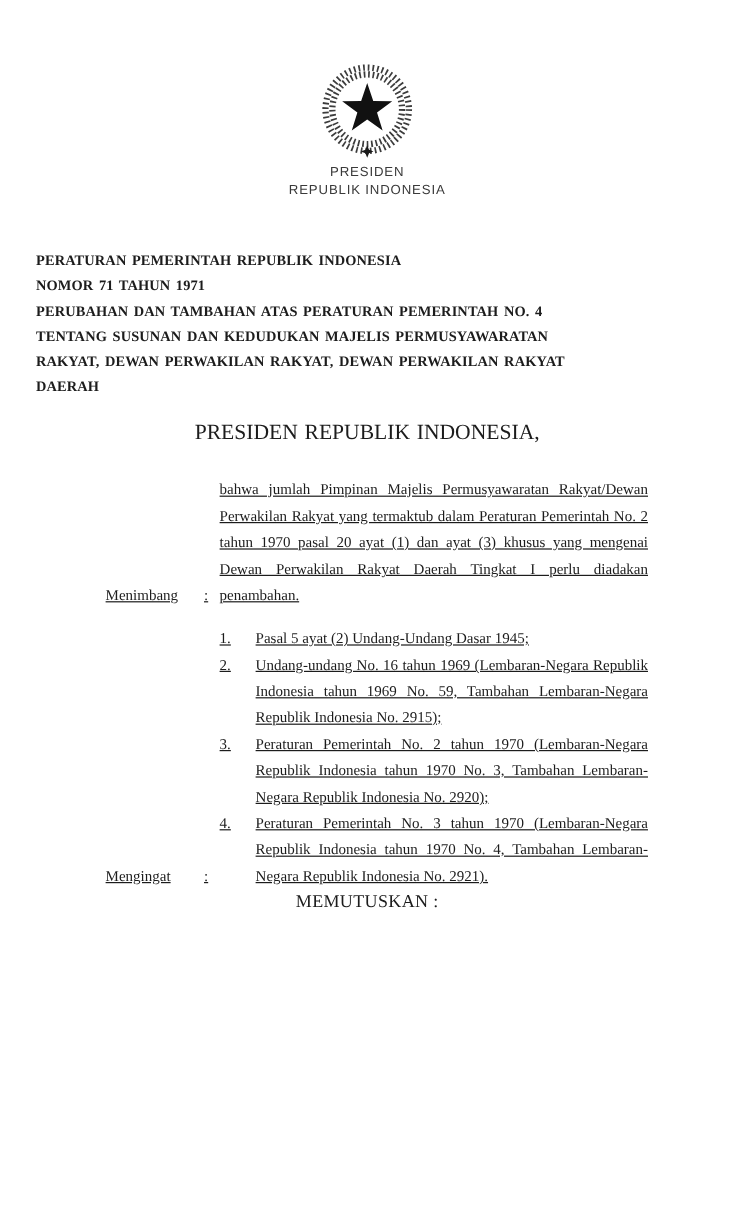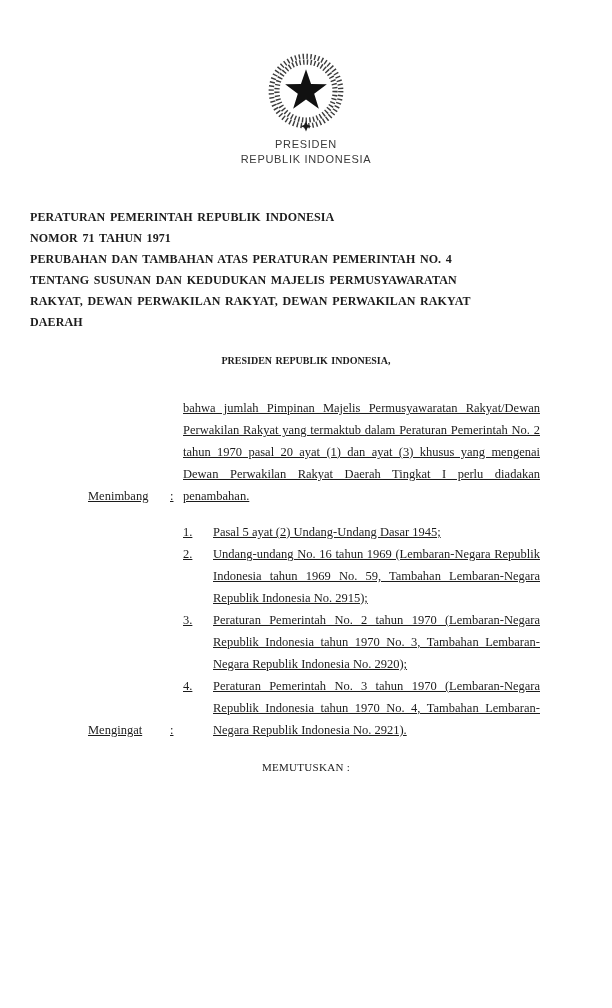--- a/index.html
+++ b/index.html
@@ -14,38 +14,38 @@
     font-family:"Liberation Sans", sans-serif;
     font-size:11px;line-height:14.5px;letter-spacing:0.7px;color:#3a3a3a;
   }
   .org-line.first{margin-top:5px;}
   .title-block{
     margin:41px 30px 0 30px;
     font-size:12px;font-weight:bold;line-height:21px;
     letter-spacing:0.1px;word-spacing:1.5px;
   }
   .salutation{
-    margin-top:17px;text-align:center;font-weight:bold;
-    font-size:10px;line-height:21px;word-spacing:1px;
+    margin-top:17px;text-align:center;font-weight:normal;
+    font-size:18px;line-height:21px;word-spacing:1px;
   }
   .body-block{
     margin:26px 72px 0 88px;
     font-size:12.5px;line-height:22px;
   }
   .row{display:flex;align-items:flex-end;text-decoration:underline;}
   .row.gap-top{margin-top:14px;}
   .row-label{flex:0 0 82px;width:82px;}
   .row-sep{flex:0 0 13px;width:13px;}
   .row-body{flex:1;text-align:justify;}
   .li{display:flex;align-items:flex-start;}
   .li-num{flex:0 0 30px;width:30px;}
   .li-text{flex:1;text-align:justify;}
   .decision{
-    margin-top:15px;text-align:center;
-    font-size:11px;line-height:22px;letter-spacing:0.3px;
+    text-align:center;
+    font-size:15px;line-height:22px;letter-spacing:0.3px;
   }
   .catchword{
     margin-top:70px;margin-right:72px;text-align:left;
     font-size:12.5px;line-height:22px;
   }
 </style>
 </head>
 <body>
 
 <div class="page">

